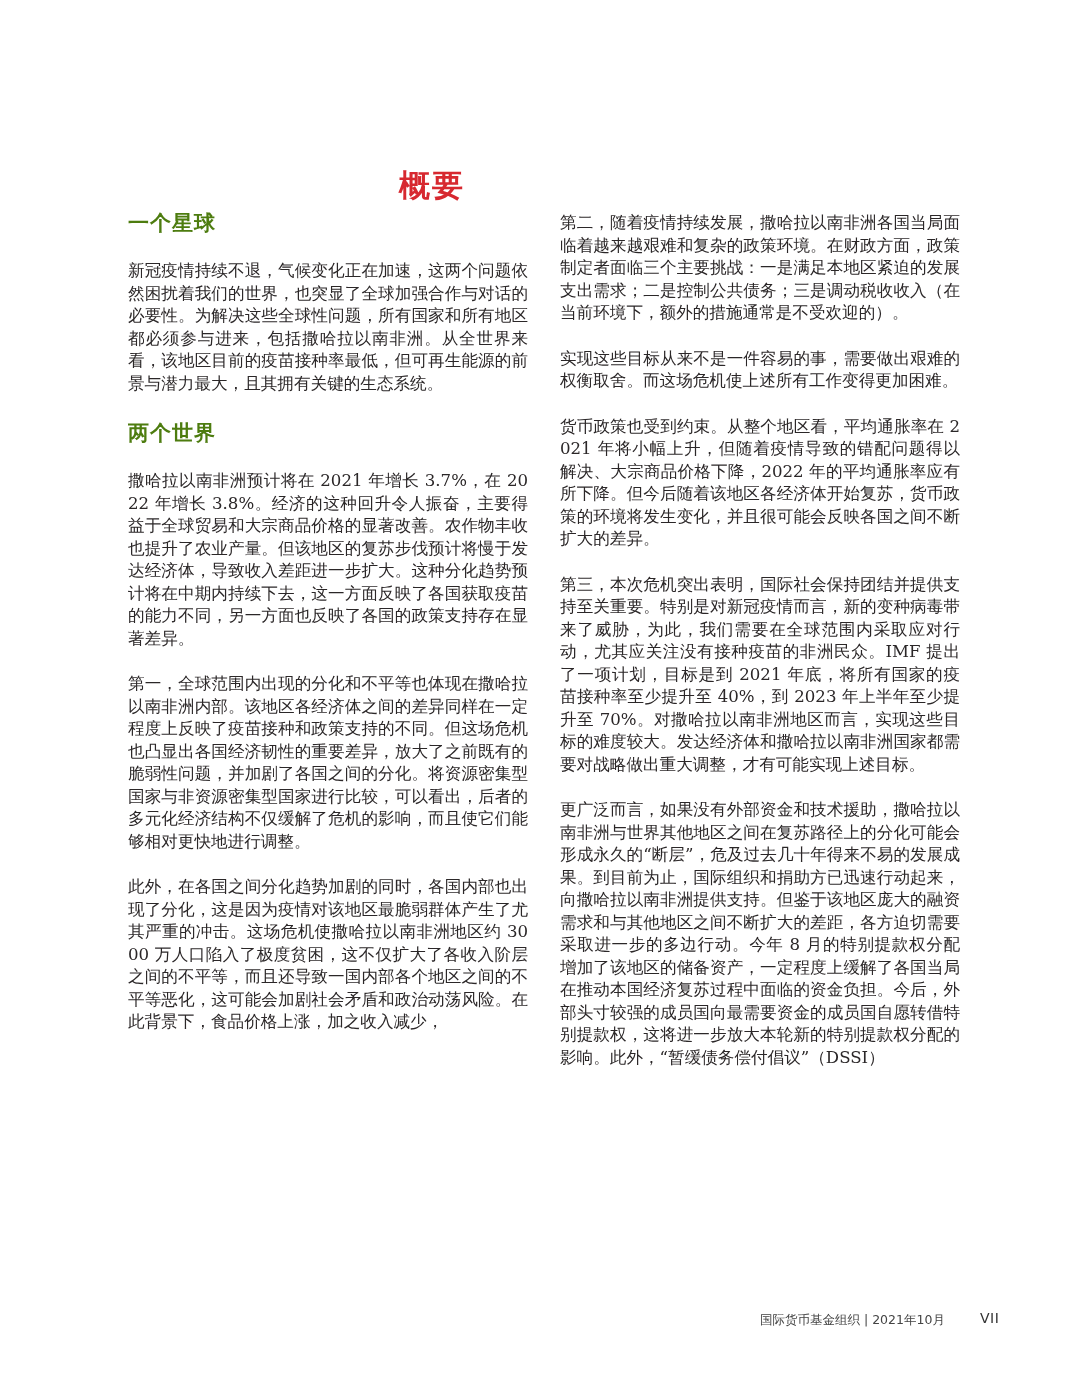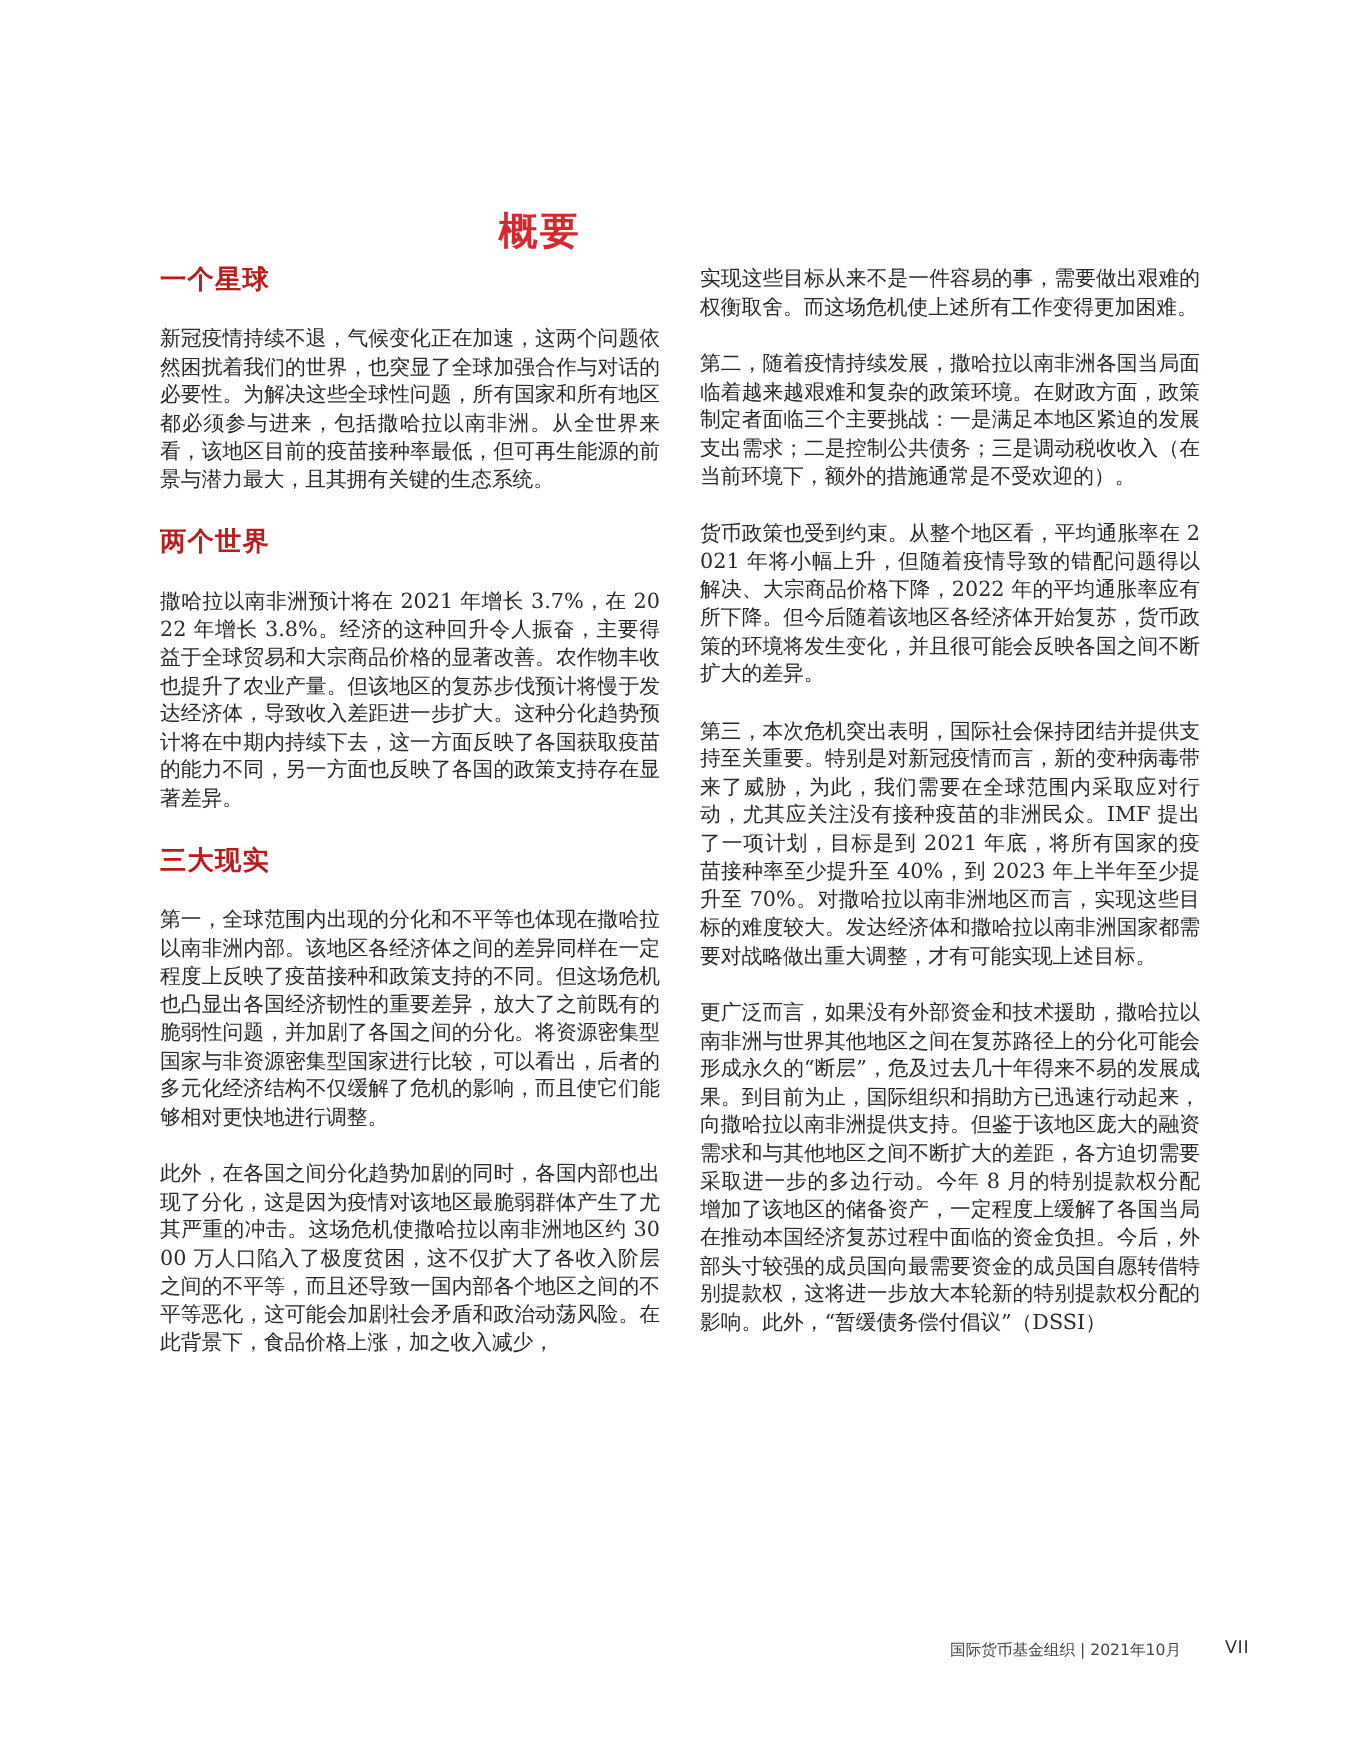--- a/index.html
+++ b/index.html
@@ -32,21 +32,21 @@
       position: absolute;
       top: 208px;
       width: 400px;
     }
     .col-left { left: 128px; }
     .col-right { left: 560px; top: 212px; }
     .section-heading {
       font-family: "DejaVu Sans", "Liberation Sans", sans-serif;
       font-weight: bold;
       font-size: 21px;
-      color: #b91c1c;
+      color: #4d7c0f;
       line-height: 30px;
       margin: 0 0 22px 0;
       letter-spacing: 1px;
     }
     .para {
       font-size: 16.6px;
       line-height: 22.5px;
       margin: 0 0 23px 0;
       text-align: justify;
       text-align-last: left;
@@ -91,29 +91,28 @@
     <h2 class="section-heading">一个星球</h2>
     <p class="para">新冠疫情持续不退，气候变化正在加速，这两个问题依然困扰着我们的世界，也突显了全球加强合作与对话的必要性。为解决这些全球性问题，所有国家和所有地区都必须参与进来，包括撒哈拉以南非洲。从全世界来看，该地区目前的疫苗接种率最低，但可再生能源的前景与潜力最大，且其拥有关键的生态系统。</p>
   </section>
 
   <section>
     <h2 class="section-heading">两个世界</h2>
     <p class="para">撒哈拉以南非洲预计将在 2021 年增长 3.7%，在 2022 年增长 3.8%。经济的这种回升令人振奋，主要得益于全球贸易和大宗商品价格的显著改善。农作物丰收也提升了农业产量。但该地区的复苏步伐预计将慢于发达经济体，导致收入差距进一步扩大。这种分化趋势预计将在中期内持续下去，这一方面反映了各国获取疫苗的能力不同，另一方面也反映了各国的政策支持存在显著差异。</p>
   </section>
 
   <section>
-    <h2 class="section-heading">三大现实</h2>
     <p class="para">第一，全球范围内出现的分化和不平等也体现在撒哈拉以南非洲内部。该地区各经济体之间的差异同样在一定程度上反映了疫苗接种和政策支持的不同。但这场危机也凸显出各国经济韧性的重要差异，放大了之前既有的脆弱性问题，并加剧了各国之间的分化。将资源密集型国家与非资源密集型国家进行比较，可以看出，后者的多元化经济结构不仅缓解了危机的影响，而且使它们能够相对更快地进行调整。</p>
     <p class="para">此外，在各国之间分化趋势加剧的同时，各国内部也出现了分化，这是因为疫情对该地区最脆弱群体产生了尤其严重的冲击。这场危机使撒哈拉以南非洲地区约 3000 万人口陷入了极度贫困，这不仅扩大了各收入阶层之间的不平等，而且还导致一国内部各个地区之间的不平等恶化，这可能会加剧社会矛盾和政治动荡风险。在此背景下，食品价格上涨，加之收入减少，</p>
   </section>
 </div>
 
 <div class="column col-right">
+  <p class="para">第二，随着疫情持续发展，撒哈拉以南非洲各国当局面临着越来越艰难和复杂的政策环境。在财政方面，政策制定者面临三个主要挑战：一是满足本地区紧迫的发展支出需求；二是控制公共债务；三是调动税收收入（在当前环境下，额外的措施通常是不受欢迎的）。</p>
   <p class="para">实现这些目标从来不是一件容易的事，需要做出艰难的权衡取舍。而这场危机使上述所有工作变得更加困难。</p>
-  <p class="para">第二，随着疫情持续发展，撒哈拉以南非洲各国当局面临着越来越艰难和复杂的政策环境。在财政方面，政策制定者面临三个主要挑战：一是满足本地区紧迫的发展支出需求；二是控制公共债务；三是调动税收收入（在当前环境下，额外的措施通常是不受欢迎的）。</p>
   <p class="para">货币政策也受到约束。从整个地区看，平均通胀率在 2021 年将小幅上升，但随着疫情导致的错配问题得以解决、大宗商品价格下降，2022 年的平均通胀率应有所下降。但今后随着该地区各经济体开始复苏，货币政策的环境将发生变化，并且很可能会反映各国之间不断扩大的差异。</p>
   <p class="para">第三，本次危机突出表明，国际社会保持团结并提供支持至关重要。特别是对新冠疫情而言，新的变种病毒带来了威胁，为此，我们需要在全球范围内采取应对行动，尤其应关注没有接种疫苗的非洲民众。IMF 提出了一项计划，目标是到 2021 年底，将所有国家的疫苗接种率至少提升至 40%，到 2023 年上半年至少提升至 70%。对撒哈拉以南非洲地区而言，实现这些目标的难度较大。发达经济体和撒哈拉以南非洲国家都需要对战略做出重大调整，才有可能实现上述目标。</p>
   <p class="para">更广泛而言，如果没有外部资金和技术援助，撒哈拉以南非洲与世界其他地区之间在复苏路径上的分化可能会形成永久的“断层”，危及过去几十年得来不易的发展成果。到目前为止，国际组织和捐助方已迅速行动起来，向撒哈拉以南非洲提供支持。但鉴于该地区庞大的融资需求和与其他地区之间不断扩大的差距，各方迫切需要采取进一步的多边行动。今年 8 月的特别提款权分配增加了该地区的储备资产，一定程度上缓解了各国当局在推动本国经济复苏过程中面临的资金负担。今后，外部头寸较强的成员国向最需要资金的成员国自愿转借特别提款权，这将进一步放大本轮新的特别提款权分配的影响。此外，“暂缓债务偿付倡议”（DSSI）</p>
 </div>
 
 <div class="footer">
   <span class="footer-text">国际货币基金组织 | 2021年10月</span>
   <span class="footer-page">VII</span>
 </div>
 

